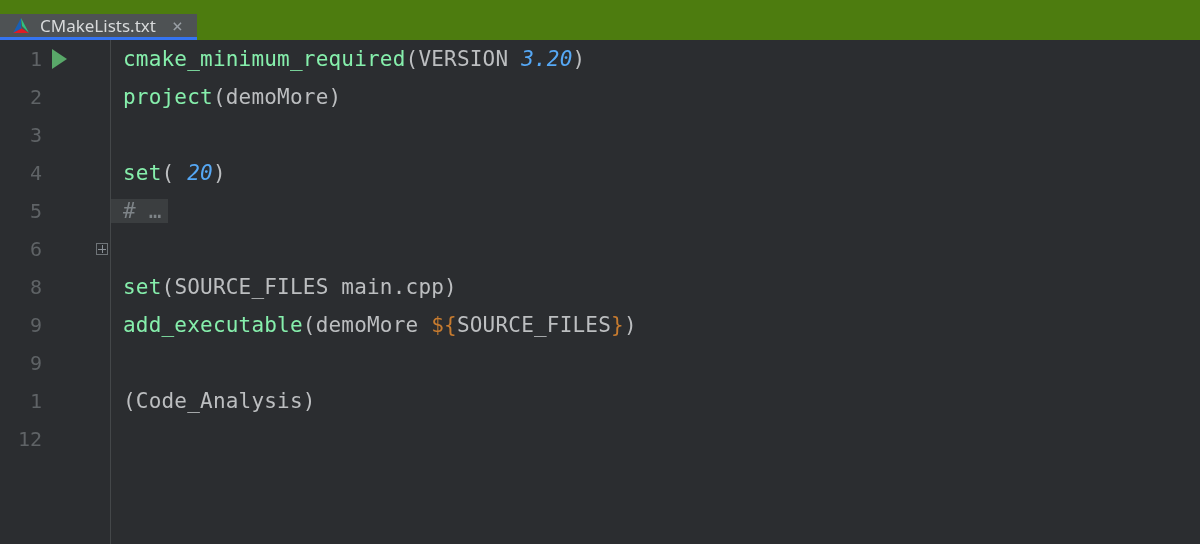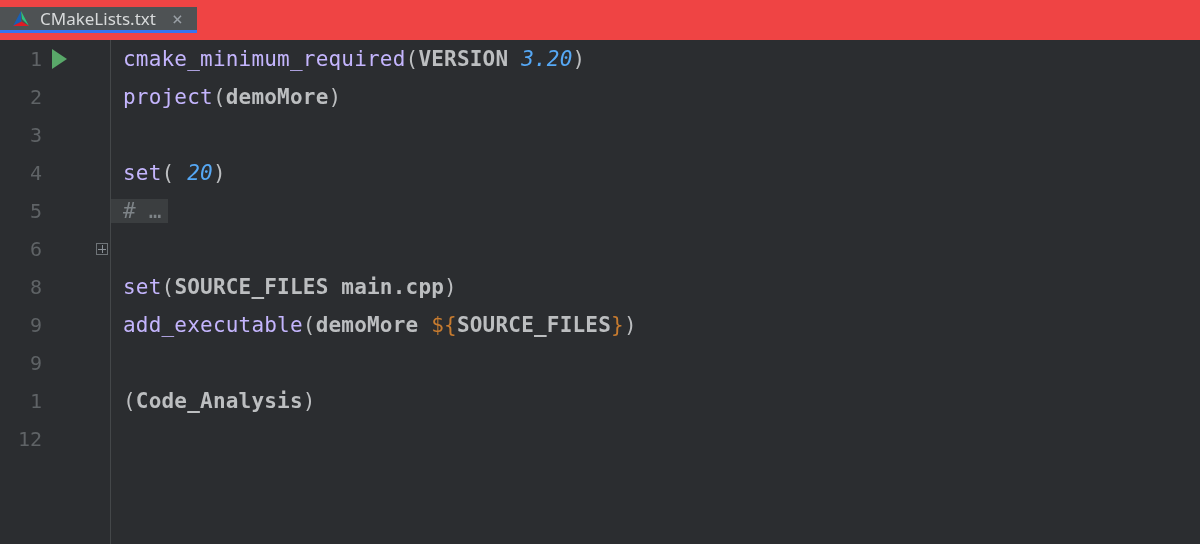--- a/index.html
+++ b/index.html
@@ -4,23 +4,23 @@
 <style>
   * { box-sizing: border-box; margin: 0; padding: 0; }
   html, body {
     width: 1200px; height: 544px;
     background: #2b2d30;
     font-family: ui-monospace, "SF Mono", Menlo, Consolas, monospace;
     overflow: hidden;
   }
   .tab-bar {
     height: 40px;
-    background: #ef4444;
+    background: #4d7c0f;
     display: flex;
-    align-items: center;
+    align-items: flex-end;
   }
   .tab {
     display: flex;
     align-items: center;
     padding: 0 14px 0 12px;
     background: #4e5254;
     position: relative;
     gap: 10px;
     border-bottom: 3px solid #3574f0;
   }
@@ -99,22 +99,22 @@
     padding-top: 0;
   }
   .code-row {
     height: 38px;
     display: flex;
     align-items: center;
     font-size: 21px;
     letter-spacing: 0.2px;
     white-space: pre;
   }
-  .kw { color: #c4b5fd; }
-  .id { color: #bcbec0; font-weight: bold; }
+  .kw { color: #86efac; }
+  .id { color: #bcbec0; }
   .num { color: #56a8f5; font-style: italic; }
   .comment { color: #7a7f83; }
   .var { color: #c77b2f; }
   .paren { color: #bcbec0; }
   .fold-dim {
     color: #7e8488;
     background: #3b3e40;
     margin-left: -12px;
     padding-left: 12px;
     padding-right: 6px;

